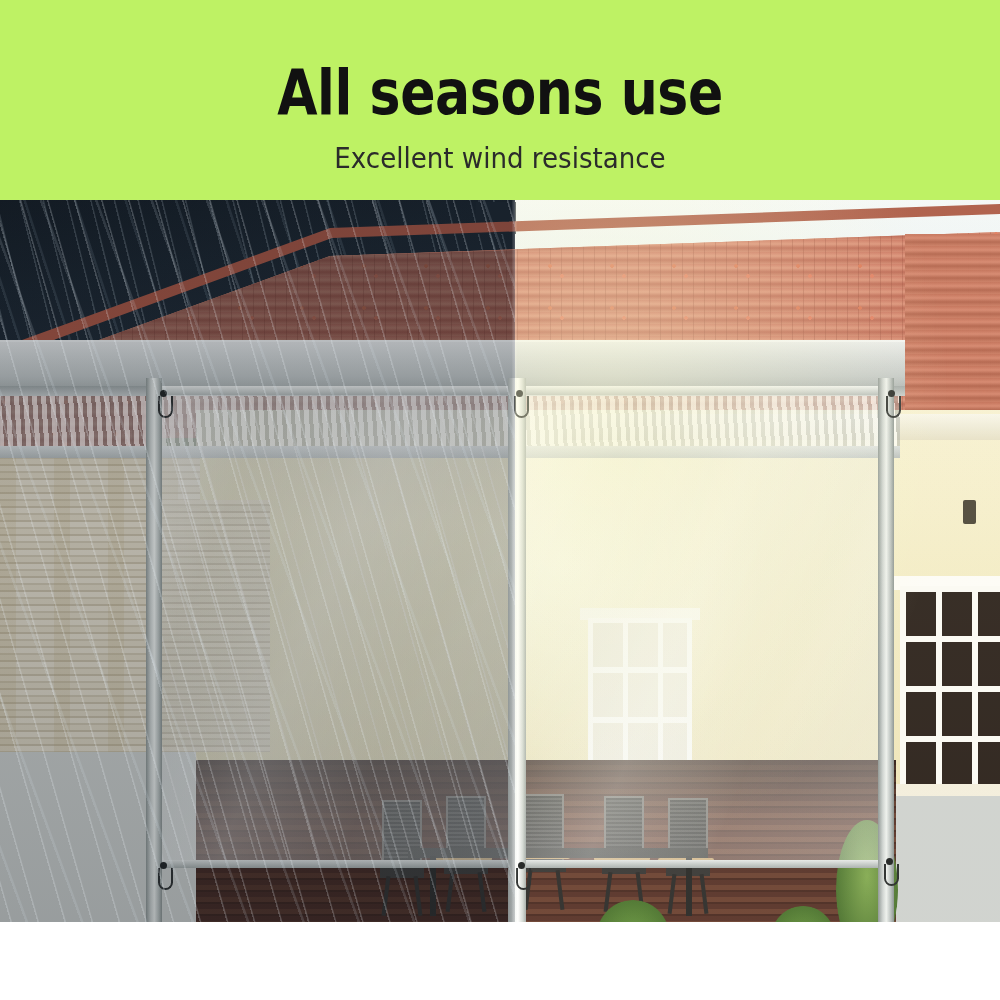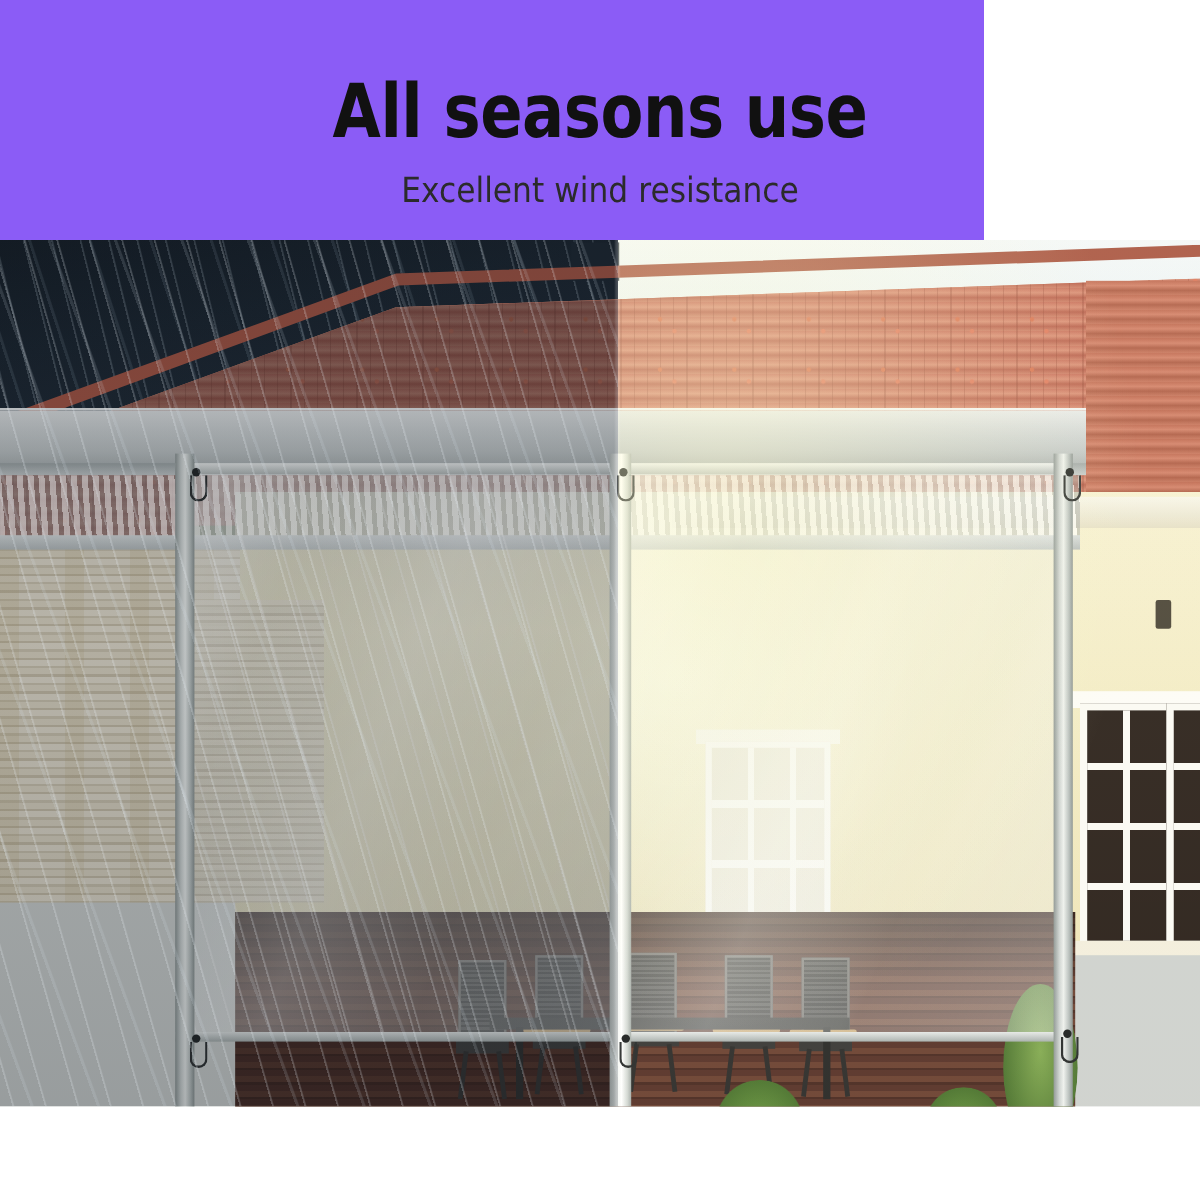--- a/index.html
+++ b/index.html
@@ -6,22 +6,22 @@
   body{
     width:1000px;height:1000px;
     background:#ffffff;
     font-family:"Liberation Sans", sans-serif;
     overflow:hidden;
     position:relative;
   }
 
   
   .header{
-    position:absolute;left:0;top:0;width:820px;height:200px;
-    background:#8b5cf6;
+    position:absolute;left:0;top:0;width:1000px;height:200px;
+    background:#bef264;
   }
   .title{
     position:absolute;left:0;top:62px;width:1000px;
     text-align:center;
     font-family:"DejaVu Sans", sans-serif;
     font-weight:bold;
     font-size:62px;
     line-height:62px;
     letter-spacing:-0.5px;
     color:#111111;

